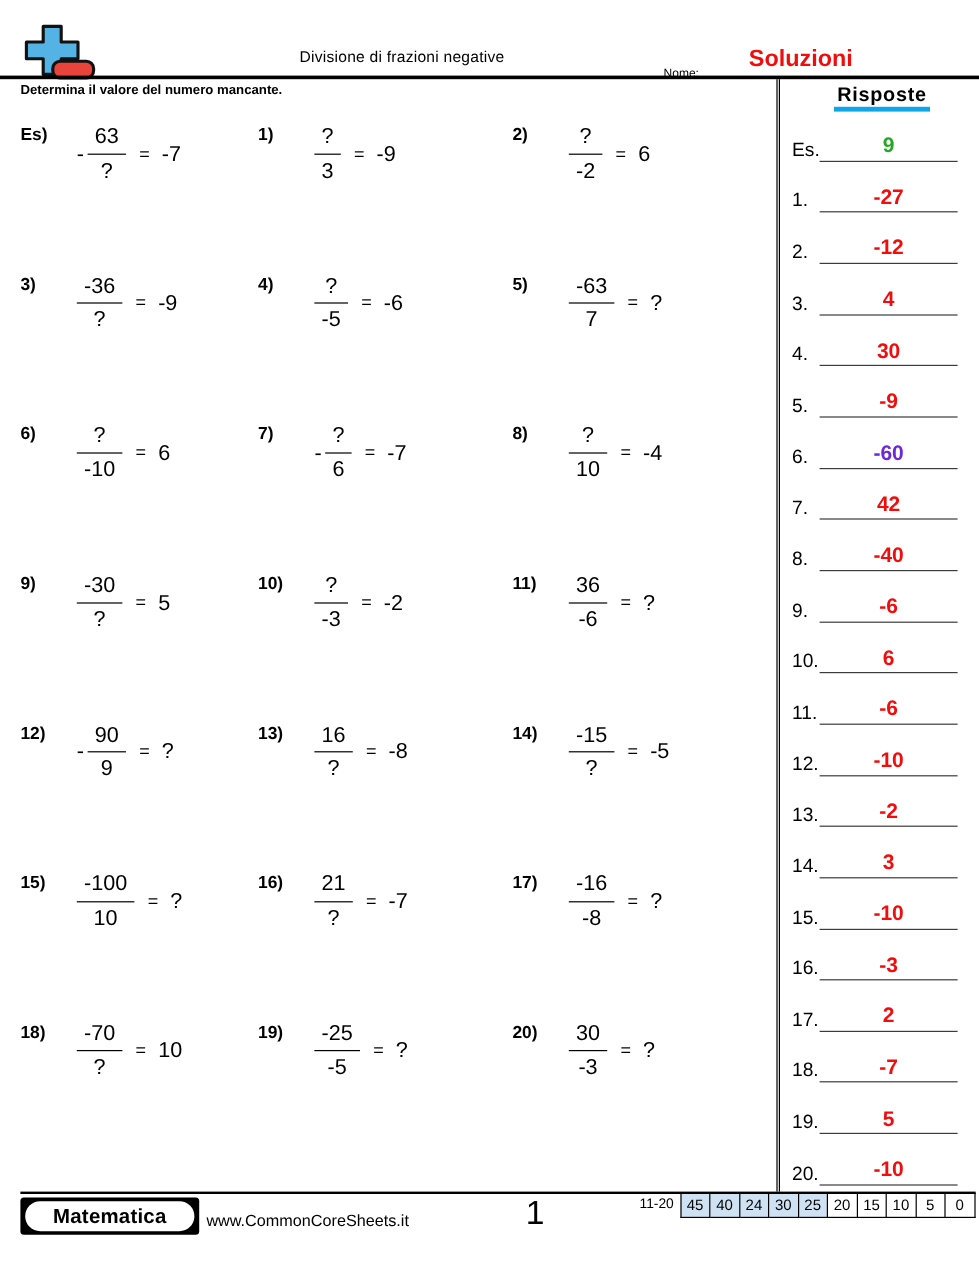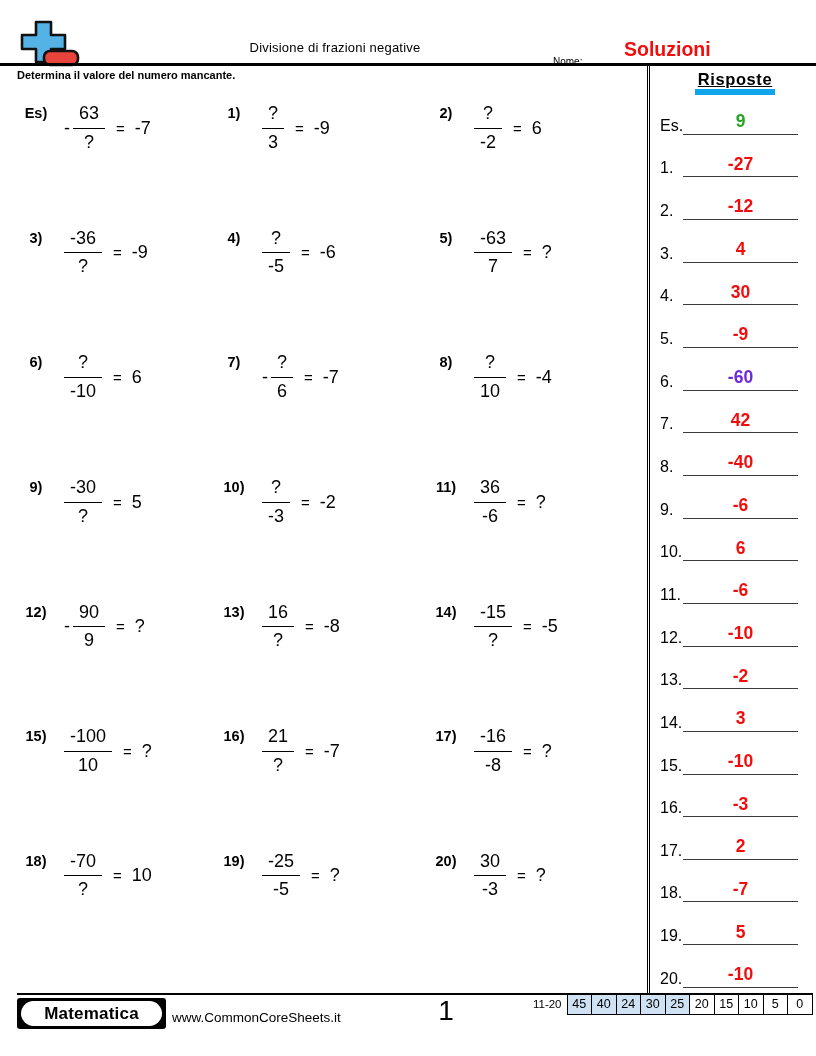--- a/index.html
+++ b/index.html
@@ -23,36 +23,36 @@
 
   
   .answers-divider {
     position:absolute; left:647px; top:66px; height:927px; width:3px;
     border-left:1.6px solid #000; border-right:1.6px solid #000;
   }
   .answers-heading {
     position:absolute; left:655px; top:70px; width:160px; text-align:center;
     font-size:16.5px; font-weight:bold; letter-spacing:.6px;
   }
-  .answers-heading span { border-bottom:6px solid #0ea5e9; padding:0 3px 1px;text-decoration:underline; }
+  .answers-heading span { border-bottom:4px solid #0ea5e9; padding:0 3px 1px; }
   #answers { position:absolute; left:655px; top:96px; width:160px; }
   .answer-row { display:flex; align-items:flex-end; height:42.67px; padding-bottom:4px; }
   .answer-label { width:28px; padding-left:5px; font-size:16px; line-height:1; padding-bottom:1px; }
   .answer-line {
     flex:1; margin-right:17px; border-bottom:1.6px solid #3c3c3c;
     text-align:center; font-weight:bold; font-size:17.5px; line-height:1; padding-bottom:3px;
   }
 
   
   #problems {
     position:absolute; left:17px; top:96px; width:632px;
     display:grid; grid-template-columns:198px 212px 222px; grid-auto-rows:124.65px;
   }
   .problem { display:flex; align-items:flex-start; padding-top:7px; }
-  .problem-label { min-width:38px; text-align:center; font-weight:bold; font-size:14.5px; padding-top:2px; }
+  .problem-label { min-width:38px; text-align:left; font-weight:bold; font-size:14.5px; padding-top:2px; }
   .problem-body { display:flex; align-items:center; margin-left:9px; }
   .frac-prefix { font-size:18px; margin-right:3px; font-weight:normal; }
   .frac-prefix:empty { display:none; }
   .fraction { text-align:center; font-size:18px; line-height:1.2; }
   .fraction .num { display:block; padding:0 6px 3px; }
   .fraction .den { display:block; border-top:1.8px solid #000; padding:3px 6px 0; }
   .equals { font-size:15px; margin:0 10px 0 11px; }
   .result { font-size:18px; }
 
   

